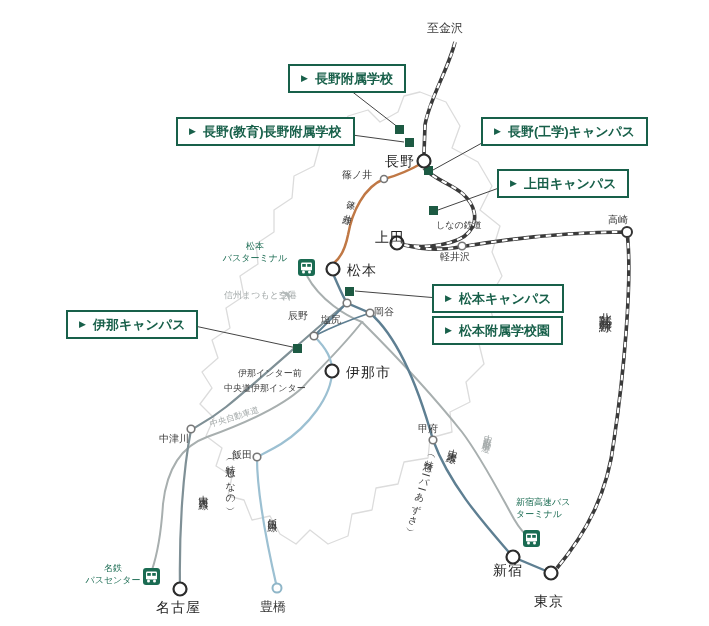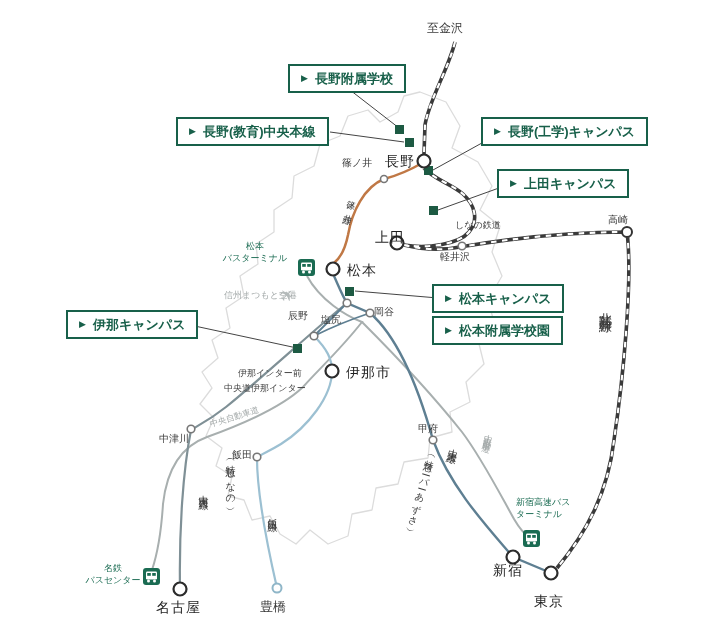--- a/index.html
+++ b/index.html
@@ -79,24 +79,24 @@
       <circle cx="333" cy="269" r="6.5" fill="#fff" stroke="#2c2c2c" stroke-width="2.2"></circle>
       <circle cx="332" cy="371" r="6.5" fill="#fff" stroke="#2c2c2c" stroke-width="2.2"></circle>
       <circle cx="513" cy="557" r="6.5" fill="#fff" stroke="#2c2c2c" stroke-width="2.2"></circle>
       <circle cx="551" cy="573" r="6.5" fill="#fff" stroke="#2c2c2c" stroke-width="2.2"></circle>
       <circle cx="180" cy="589" r="6.5" fill="#fff" stroke="#2c2c2c" stroke-width="2.2"></circle>
     </g>
   </svg>
 
   <div class="lbl fs12" style="left:427px;top:21px">至金沢</div>
   <div class="lbl big" style="left:385px;top:152px">長野</div>
-  <div class="lbl fs10" style="left:342px;top:156px">篠ノ井</div>
+  <div class="lbl fs10" style="left:342px;top:168px">篠ノ井</div>
   <div class="lbl fs9 vert" style="left:345px;top:193px;transform:rotate(14deg)">篠ノ井線</div>
   <div class="lbl big" style="left:375px;top:228px">上田</div>
-  <div class="lbl fs9" style="left:455px;top:220px">しなの鉄道</div>
+  <div class="lbl fs9" style="left:436px;top:220px">しなの鉄道</div>
   <div class="lbl fs10" style="left:440px;top:250px">軽井沢</div>
   <div class="lbl fs10" style="left:608px;top:213px">高崎</div>
   <div class="lbl fs11 vert" style="left:596px;top:302px">北陸新幹線</div>
 
   <div class="lbl big" style="left:347px;top:261px">松本</div>
   <div class="lbl fs9 green center" style="left:213px;top:241px;width:84px">松本
 バスターミナル</div>
   <div class="lbl fs10" style="left:321px;top:313px">塩尻</div>
   <div class="lbl fs10" style="left:374px;top:305px">岡谷</div>
   <div class="lbl fs9 gray" style="left:224px;top:290px">信州まつもと空港</div>
@@ -125,21 +125,21 @@
 バスセンター</div>
   <div class="lbl big" style="left:156px;top:598px">名古屋</div>
   <div class="lbl fs11" style="left:260px;top:599px">豊橋</div>
 
   <div class="campus-box" style="left:288px;top:64px">
     <span class="tri">▶</span>
     <span>長野附属学校</span>
   </div>
   <div class="campus-box" style="left:176px;top:117px">
     <span class="tri">▶</span>
-    <span>長野(教育)中央本線</span>
+    <span>長野(教育)長野附属学校</span>
   </div>
   <div class="campus-box" style="left:481px;top:117px">
     <span class="tri">▶</span>
     <span>長野(工学)キャンパス</span>
   </div>
   <div class="campus-box" style="left:497px;top:169px">
     <span class="tri">▶</span>
     <span>上田キャンパス</span>
   </div>
   <div class="campus-box" style="left:432px;top:284px">

